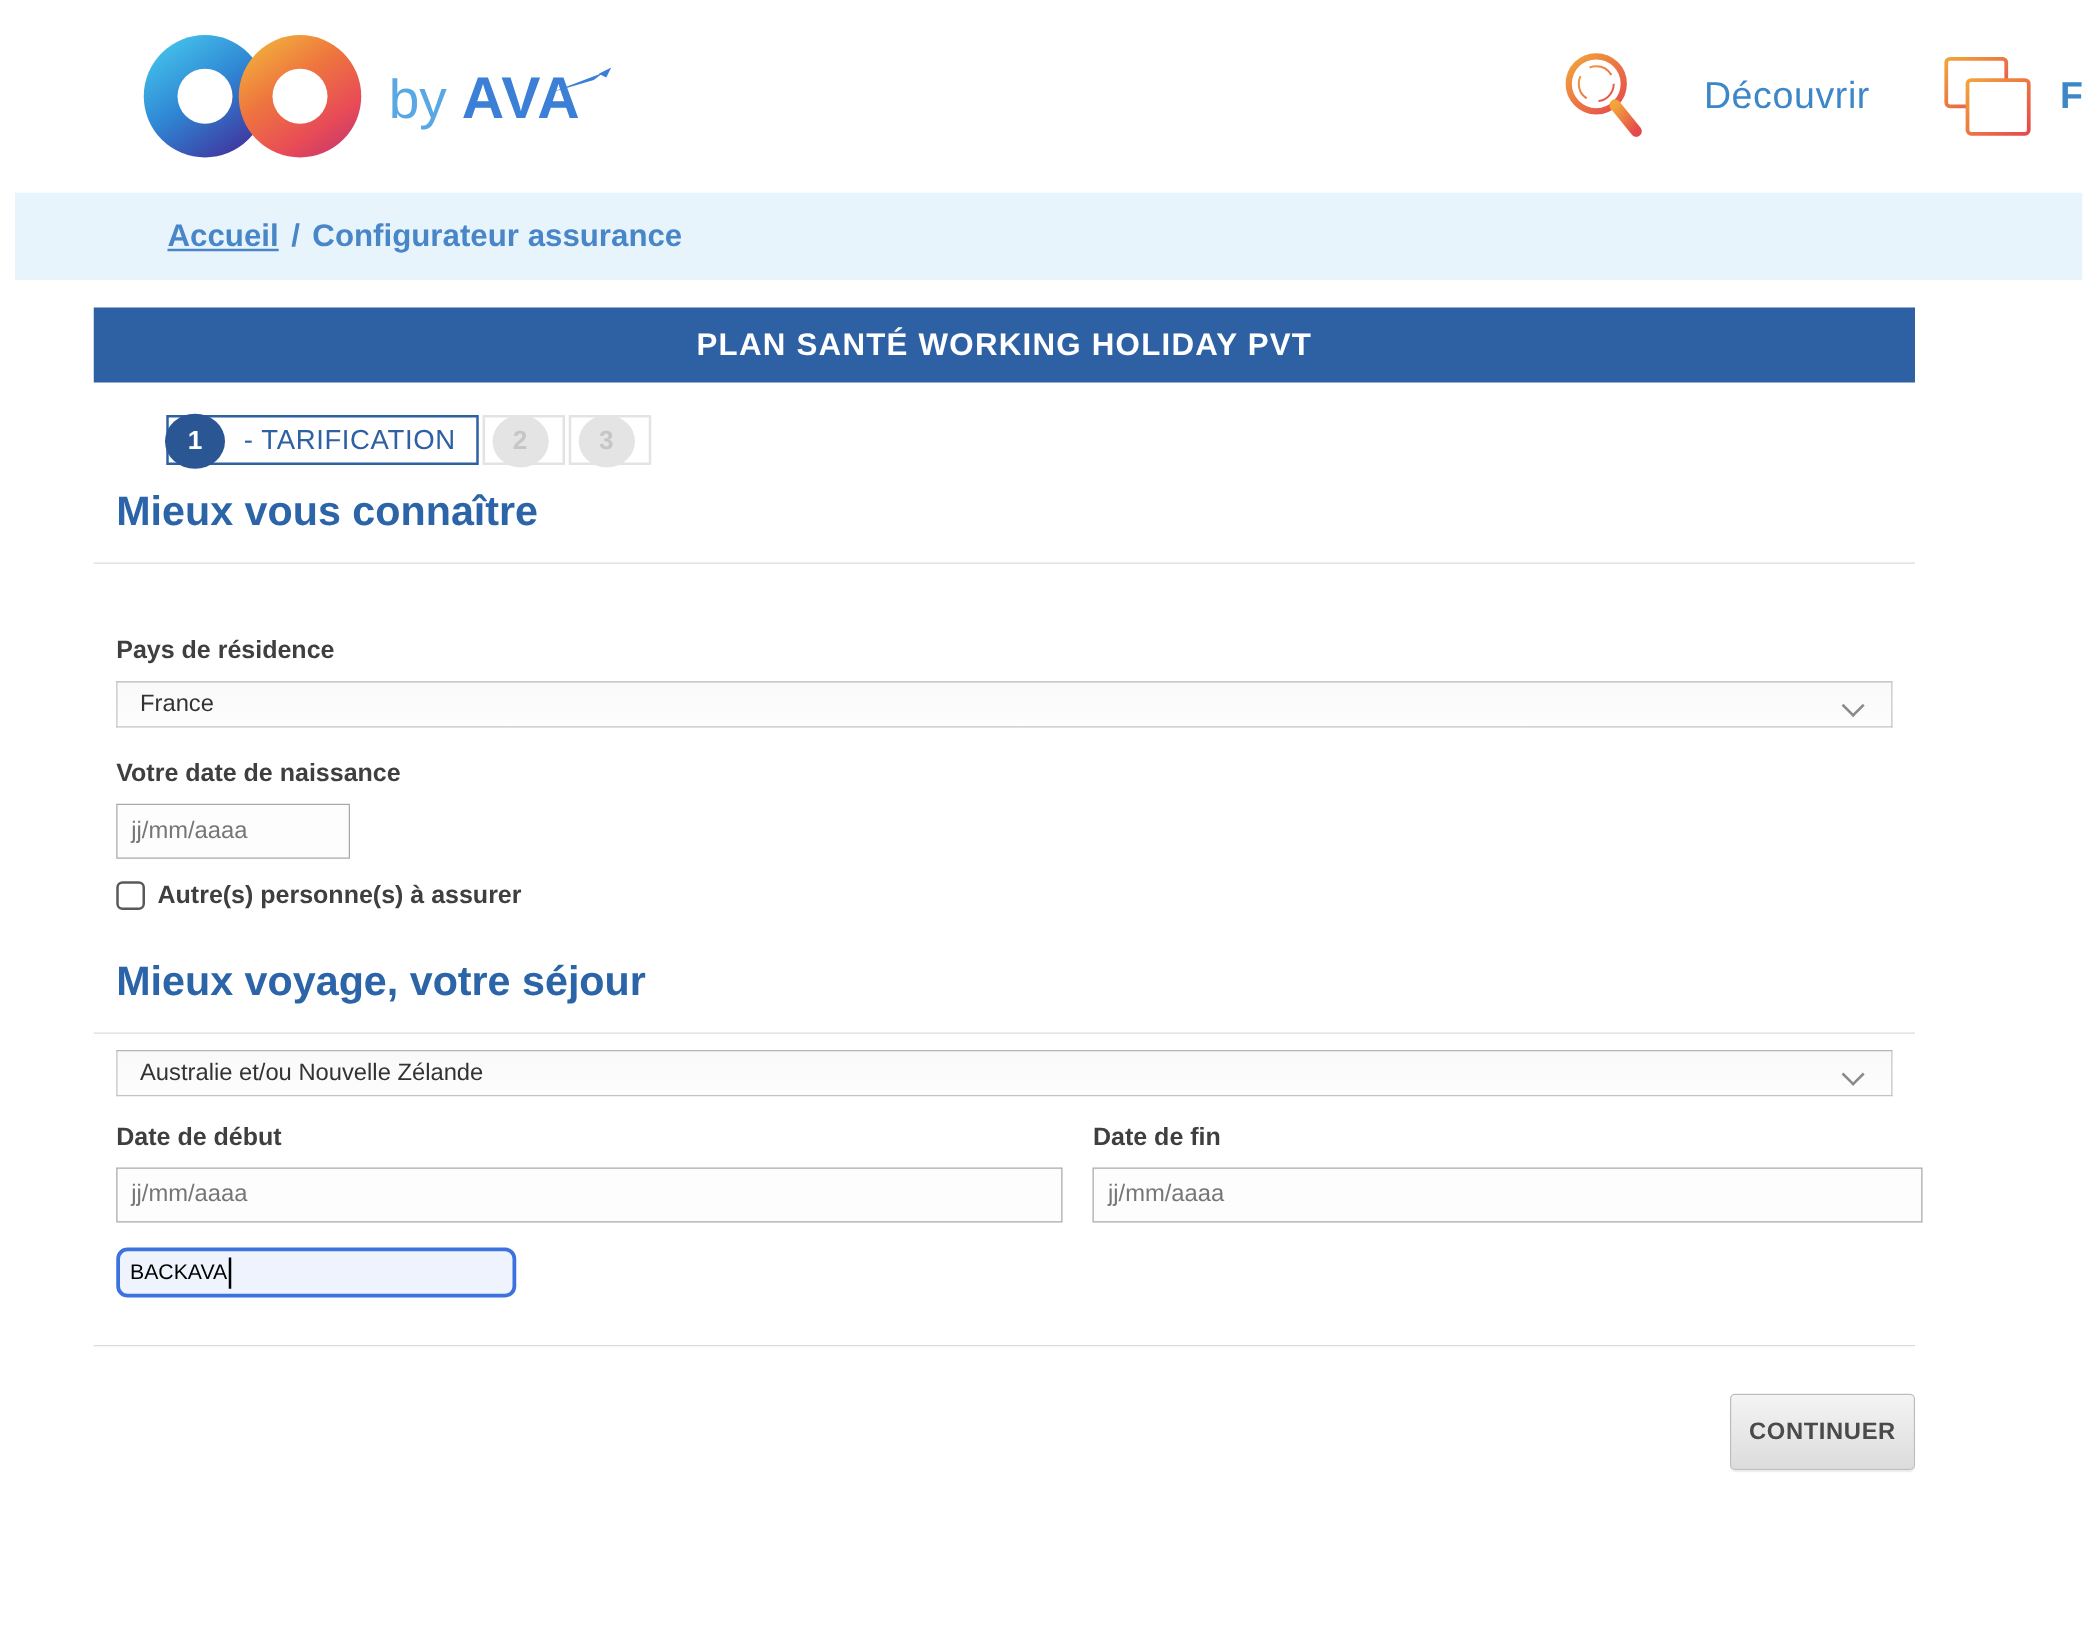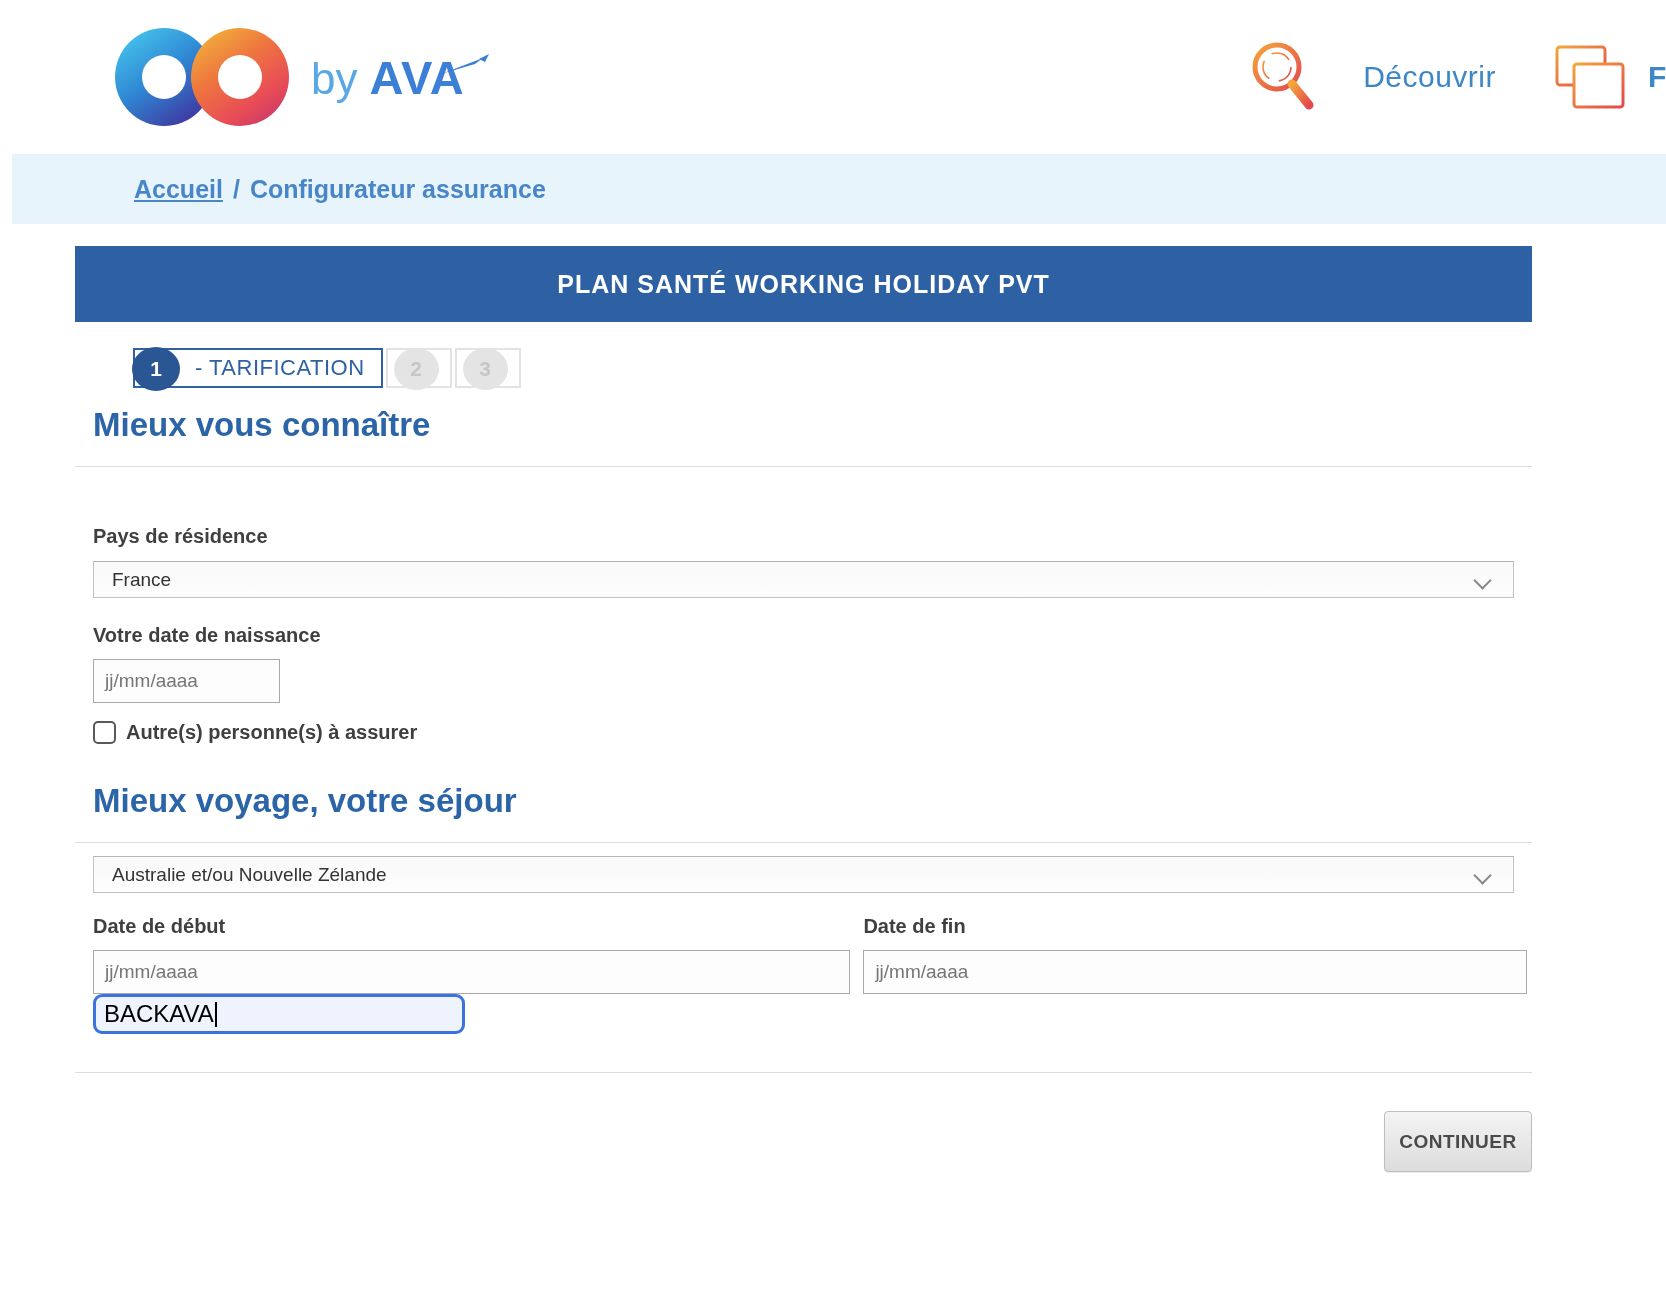--- a/index.html
+++ b/index.html
@@ -49,21 +49,21 @@
     padding-left:122px;
     font-size:25px; font-weight:bold; color:#4886c8;margin-left:12px;
   }
   .breadcrumb a { color:#4886c8; text-decoration:underline; cursor:pointer; }
   .breadcrumb .sep { margin:0 10px; font-weight:bold; }
 
   
   .container { margin-left:75px; width:1457px; }
 
   .banner {
-    margin-top:22px; height:76px;
+    margin-top:22px; height:60px;
     background:#2e61a4;
     display:flex; align-items:center; justify-content:center;
     color:#ffffff; font-size:25px; font-weight:bold; letter-spacing:1px;
   }
 
   
   .steps { margin-top:26px; margin-left:58px; display:flex; align-items:flex-start; }
   .step { position:relative; height:40px; border:2px solid; display:flex; align-items:center; }
   .step-active { border-color:#2e61a4; padding:0 16px 0 60px; min-width:240px; }
   .step-active .step-label { font-size:22px; color:#2e61a4; letter-spacing:0.5px; }
@@ -115,29 +115,29 @@
   .date-small { width:187px; }
 
   .checkbox-row { margin-top:18px; display:flex; align-items:center; cursor:pointer; }
   .checkbox {
     width:23px; height:23px;
     border:2px solid #595959; border-radius:5px;
     background:#ffffff; margin-right:10px; flex:0 0 auto;
   }
   .checkbox-label { font-size:20px; font-weight:bold; color:#3f3f3f; }
 
-  .two-col { display:grid; grid-template-columns:53.3% 46.7%; column-gap:13px; margin-top:22px; }
+  .two-col { display:grid; grid-template-columns:53.3% 46.7%; column-gap:24px; margin-top:22px; }
   .two-col .field-label { margin:0; }
 
   .promo-input {
-    width:372px; height:40px;
+    margin-top:20px; width:320px; height:40px;
     border:3px solid #3b72de; border-radius:9px;
     background:#eef3fd;
     display:flex; align-items:center;
-    padding-left:8px; font-size:24px; color:#000000;
+    padding-left:8px; font-size:17px; color:#000000;
   }
   .caret { display:inline-block; width:2px; height:25px; background:#000; margin-left:1px; }
 
   .actions { display:flex; justify-content:flex-end; margin-top:38px; }
   .continue-btn {
     min-width:148px; height:61px;
     background:linear-gradient(#f4f4f4,#dcdcdc);
     border:1px solid #bdbdbd; border-radius:4px;
     font-family:"Liberation Sans", sans-serif;
     font-size:19px; font-weight:bold; color:#4a4a4a;

